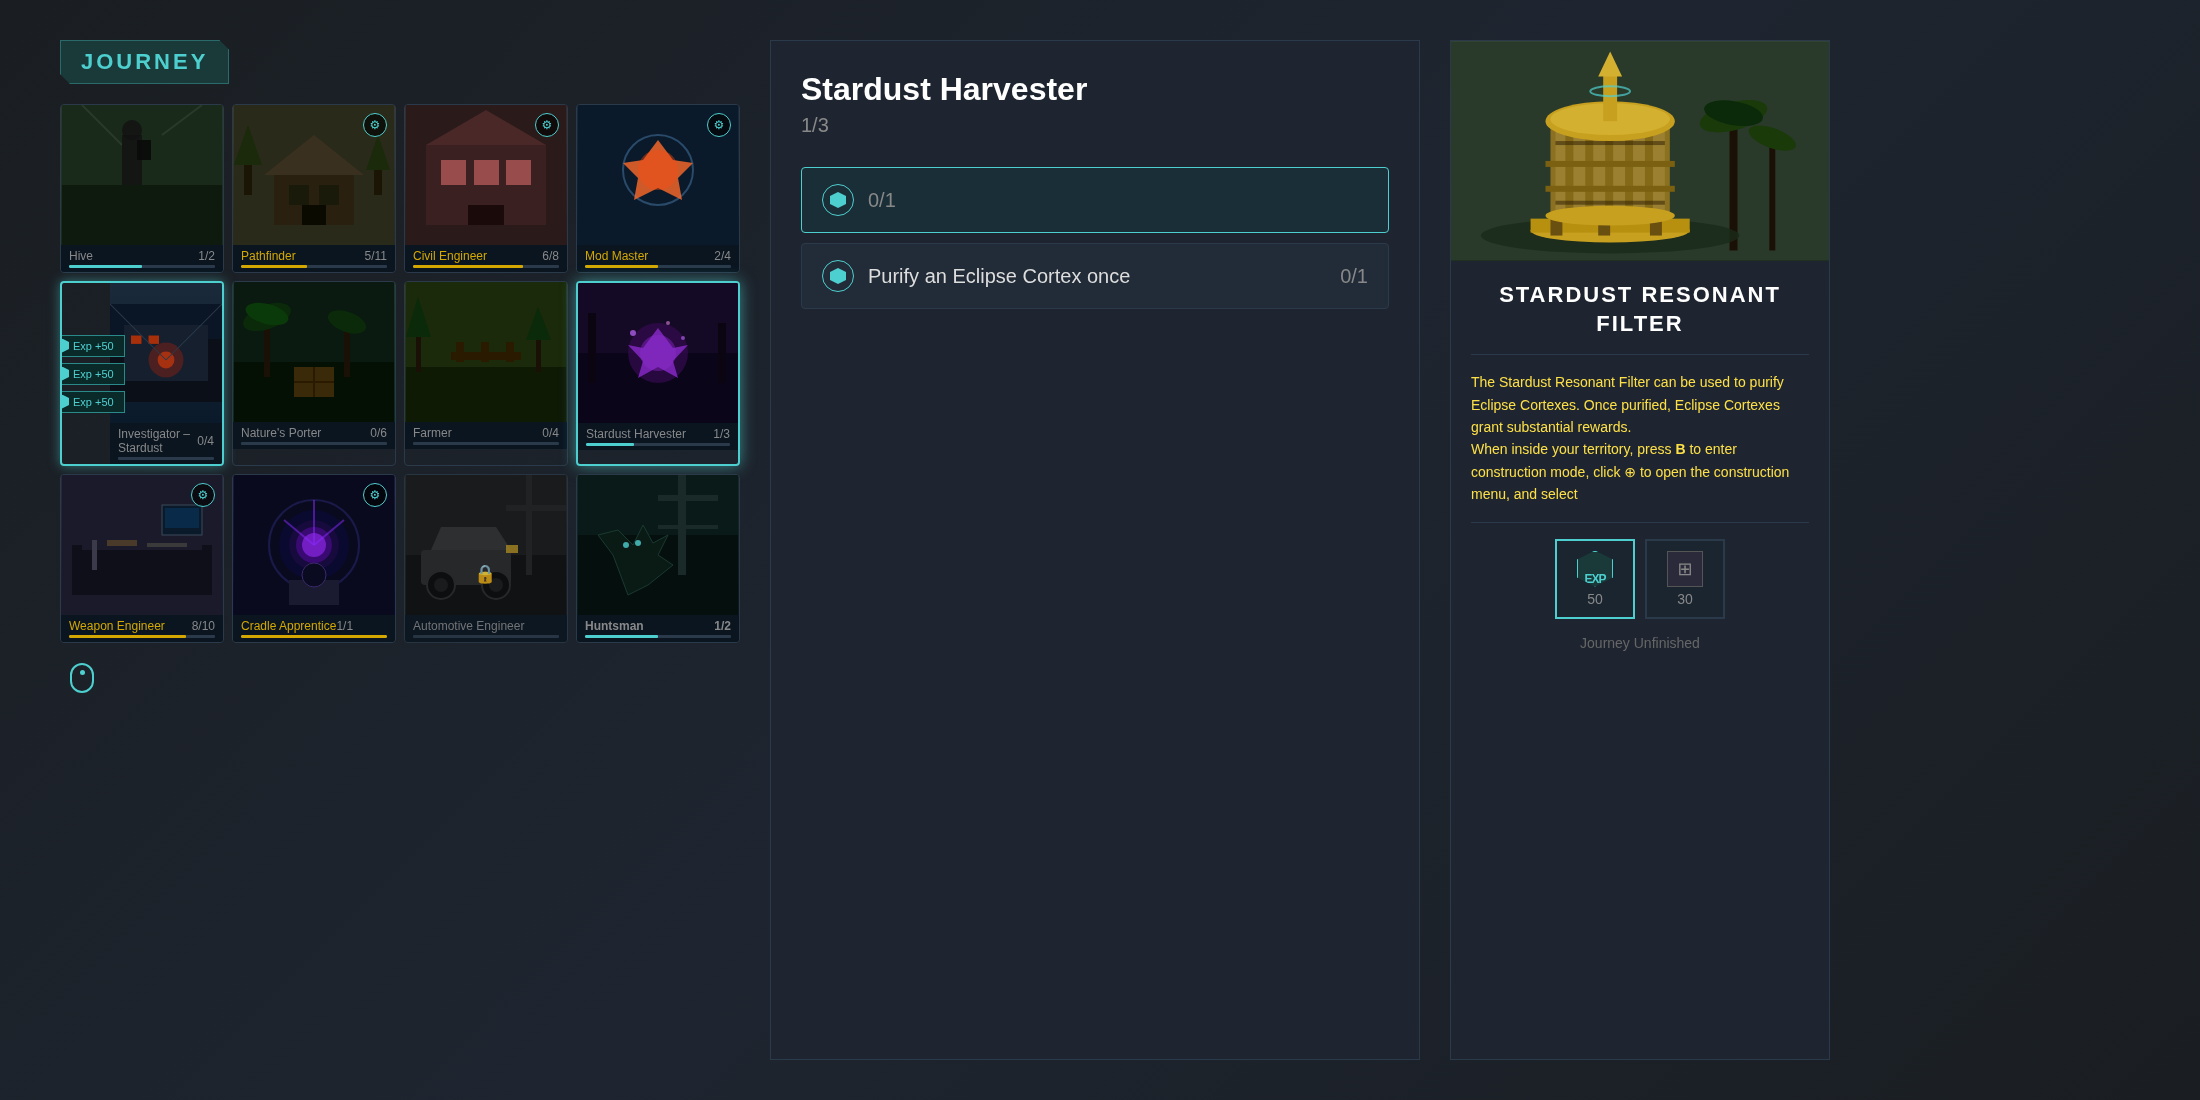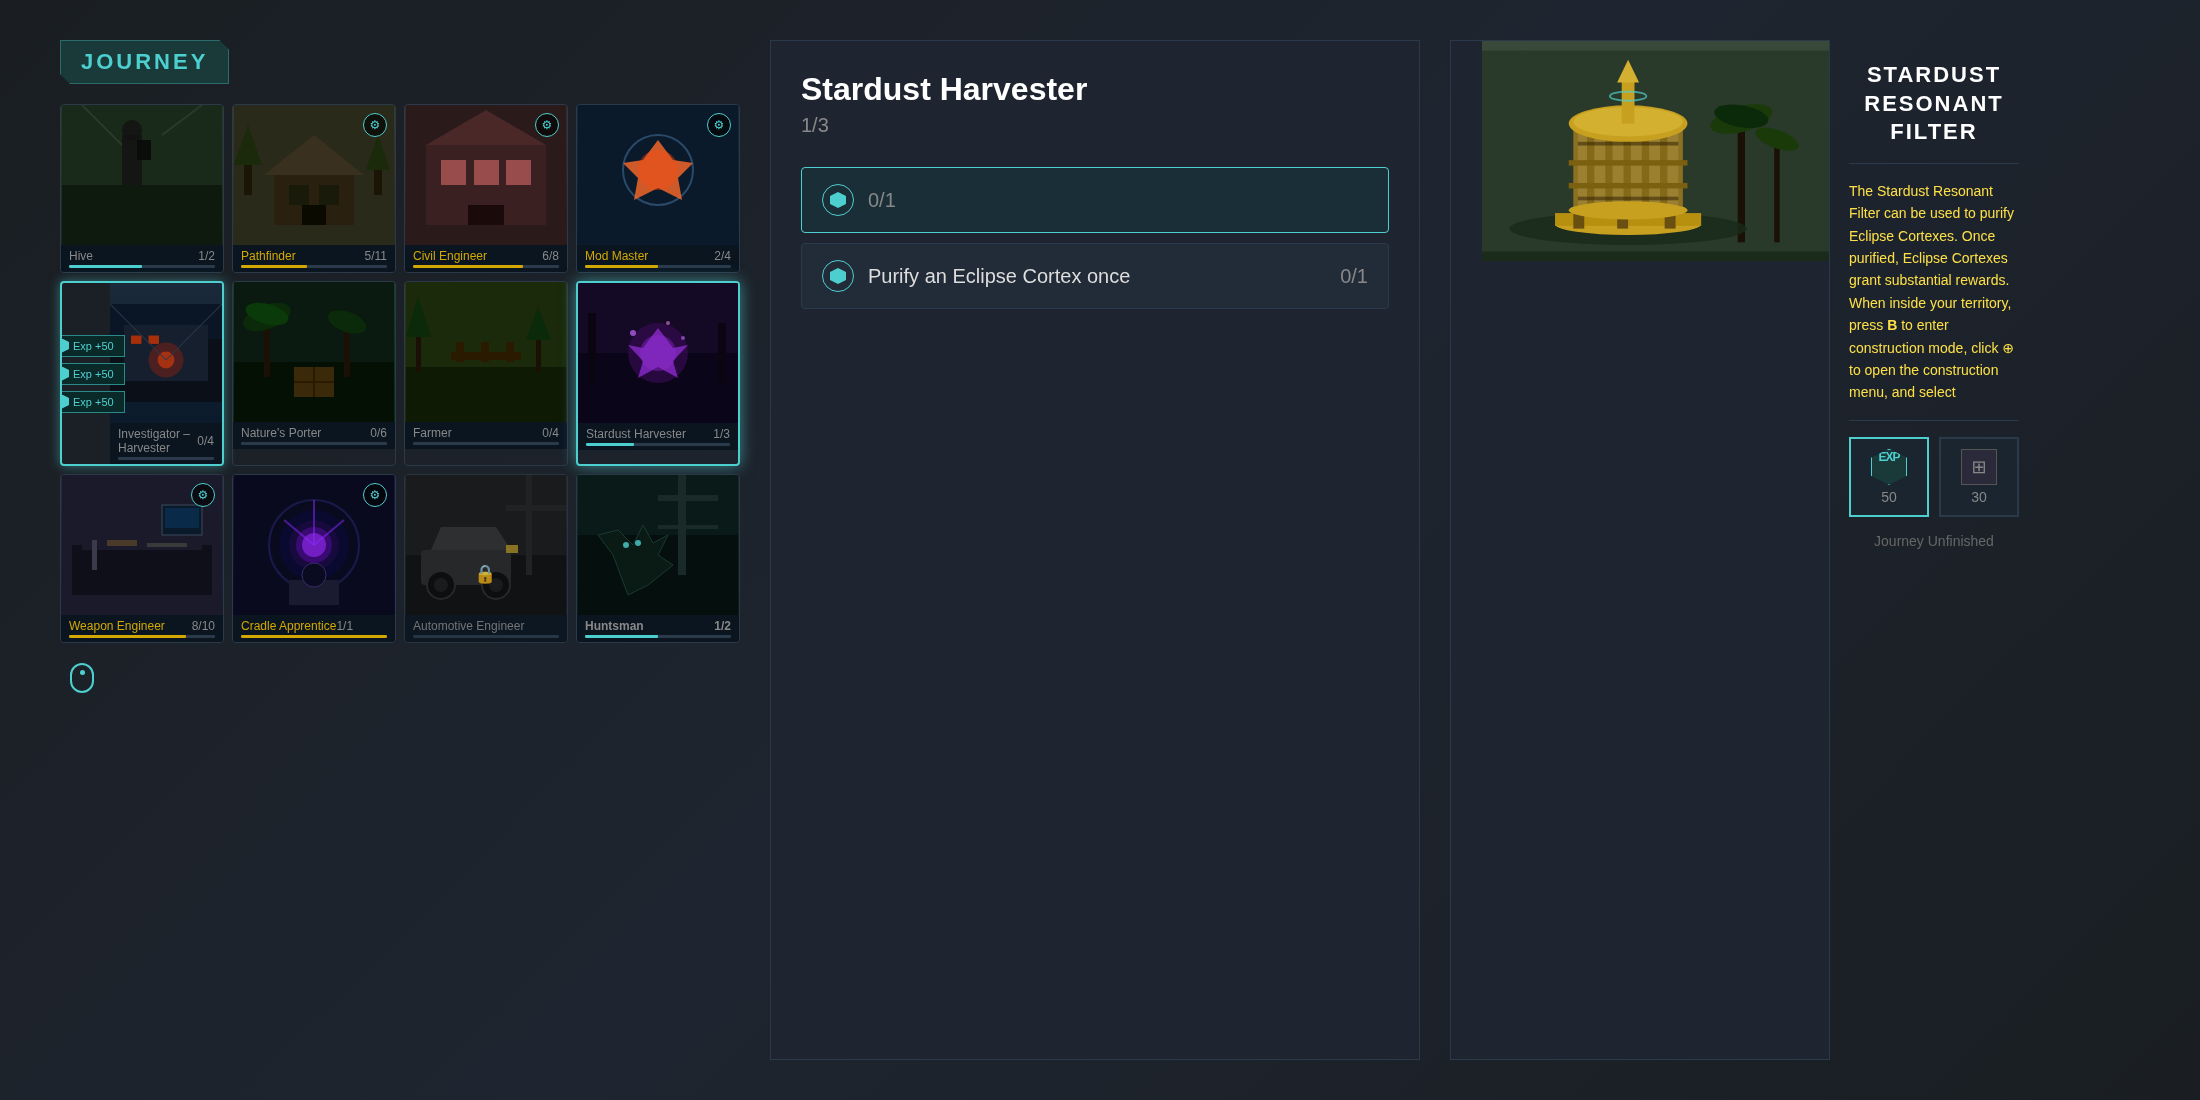--- a/index.html
+++ b/index.html
@@ -189,22 +189,21 @@
       color: #888;
     }
 
     
     .right-panel {
       width: 380px;
       flex-shrink: 0;
       background: #1e2530;
       border: 1px solid #2a3a4a;
       display: flex;
-      flex-direction: row;
-      padding-left: 31px;
+      flex-direction: column;
     }
 
     .item-image {
       width: 100%;
       height: 220px;
       background: linear-gradient(180deg, #2a3a4a 0%, #1a2a3a 100%);
       position: relative;
       overflow: hidden;
       flex-shrink: 0;
     }
@@ -265,21 +264,21 @@
     .reward-box.active {
       border-color: #4ecfcf;
     }
 
     .reward-icon {
       width: 36px;
       height: 36px;
       background: #1a3a3a;
       border: 1px solid #4ecfcf;
       display: flex;
-      align-items: flex-start;
+      align-items: flex-end;
       justify-content: center;
       clip-path: polygon(50% 0%, 100% 25%, 100% 75%, 50% 100%, 0% 75%, 0% 25%);
     }
 
     .reward-icon-inner {
       font-size: 12px;
       color: #4ecfcf;
       font-weight: bold;
       letter-spacing: -1px;
     }
@@ -519,21 +518,21 @@
 
             <circle cx="80" cy="80" r="25" fill="#cc2200" opacity="0.3"></circle>
             <circle cx="80" cy="80" r="12" fill="#ff4400" opacity="0.5"></circle>
 
             <line x1="0" y1="0" x2="80" y2="80" stroke="#2a3a4a" stroke-width="1.5"></line>
             <line x1="160" y1="0" x2="80" y2="80" stroke="#2a3a4a" stroke-width="1.5"></line>
           </svg>
         </div>
         <div class="card-footer">
           <div style="display:flex; justify-content:space-between; align-items:center;">
-            <span class="card-footer-text">Investigator – Harvester</span>
+            <span class="card-footer-text">Investigator – Stardust</span>
             <span class="card-footer-text">0/4</span>
           </div>
           <div class="progress-bar">
               <div class="progress-fill fill-teal" style="width:0%"></div>
             </div>
         </div>
       </div>
 
       <div class="journey-card">
         <div class="card-bg bg-natures">

